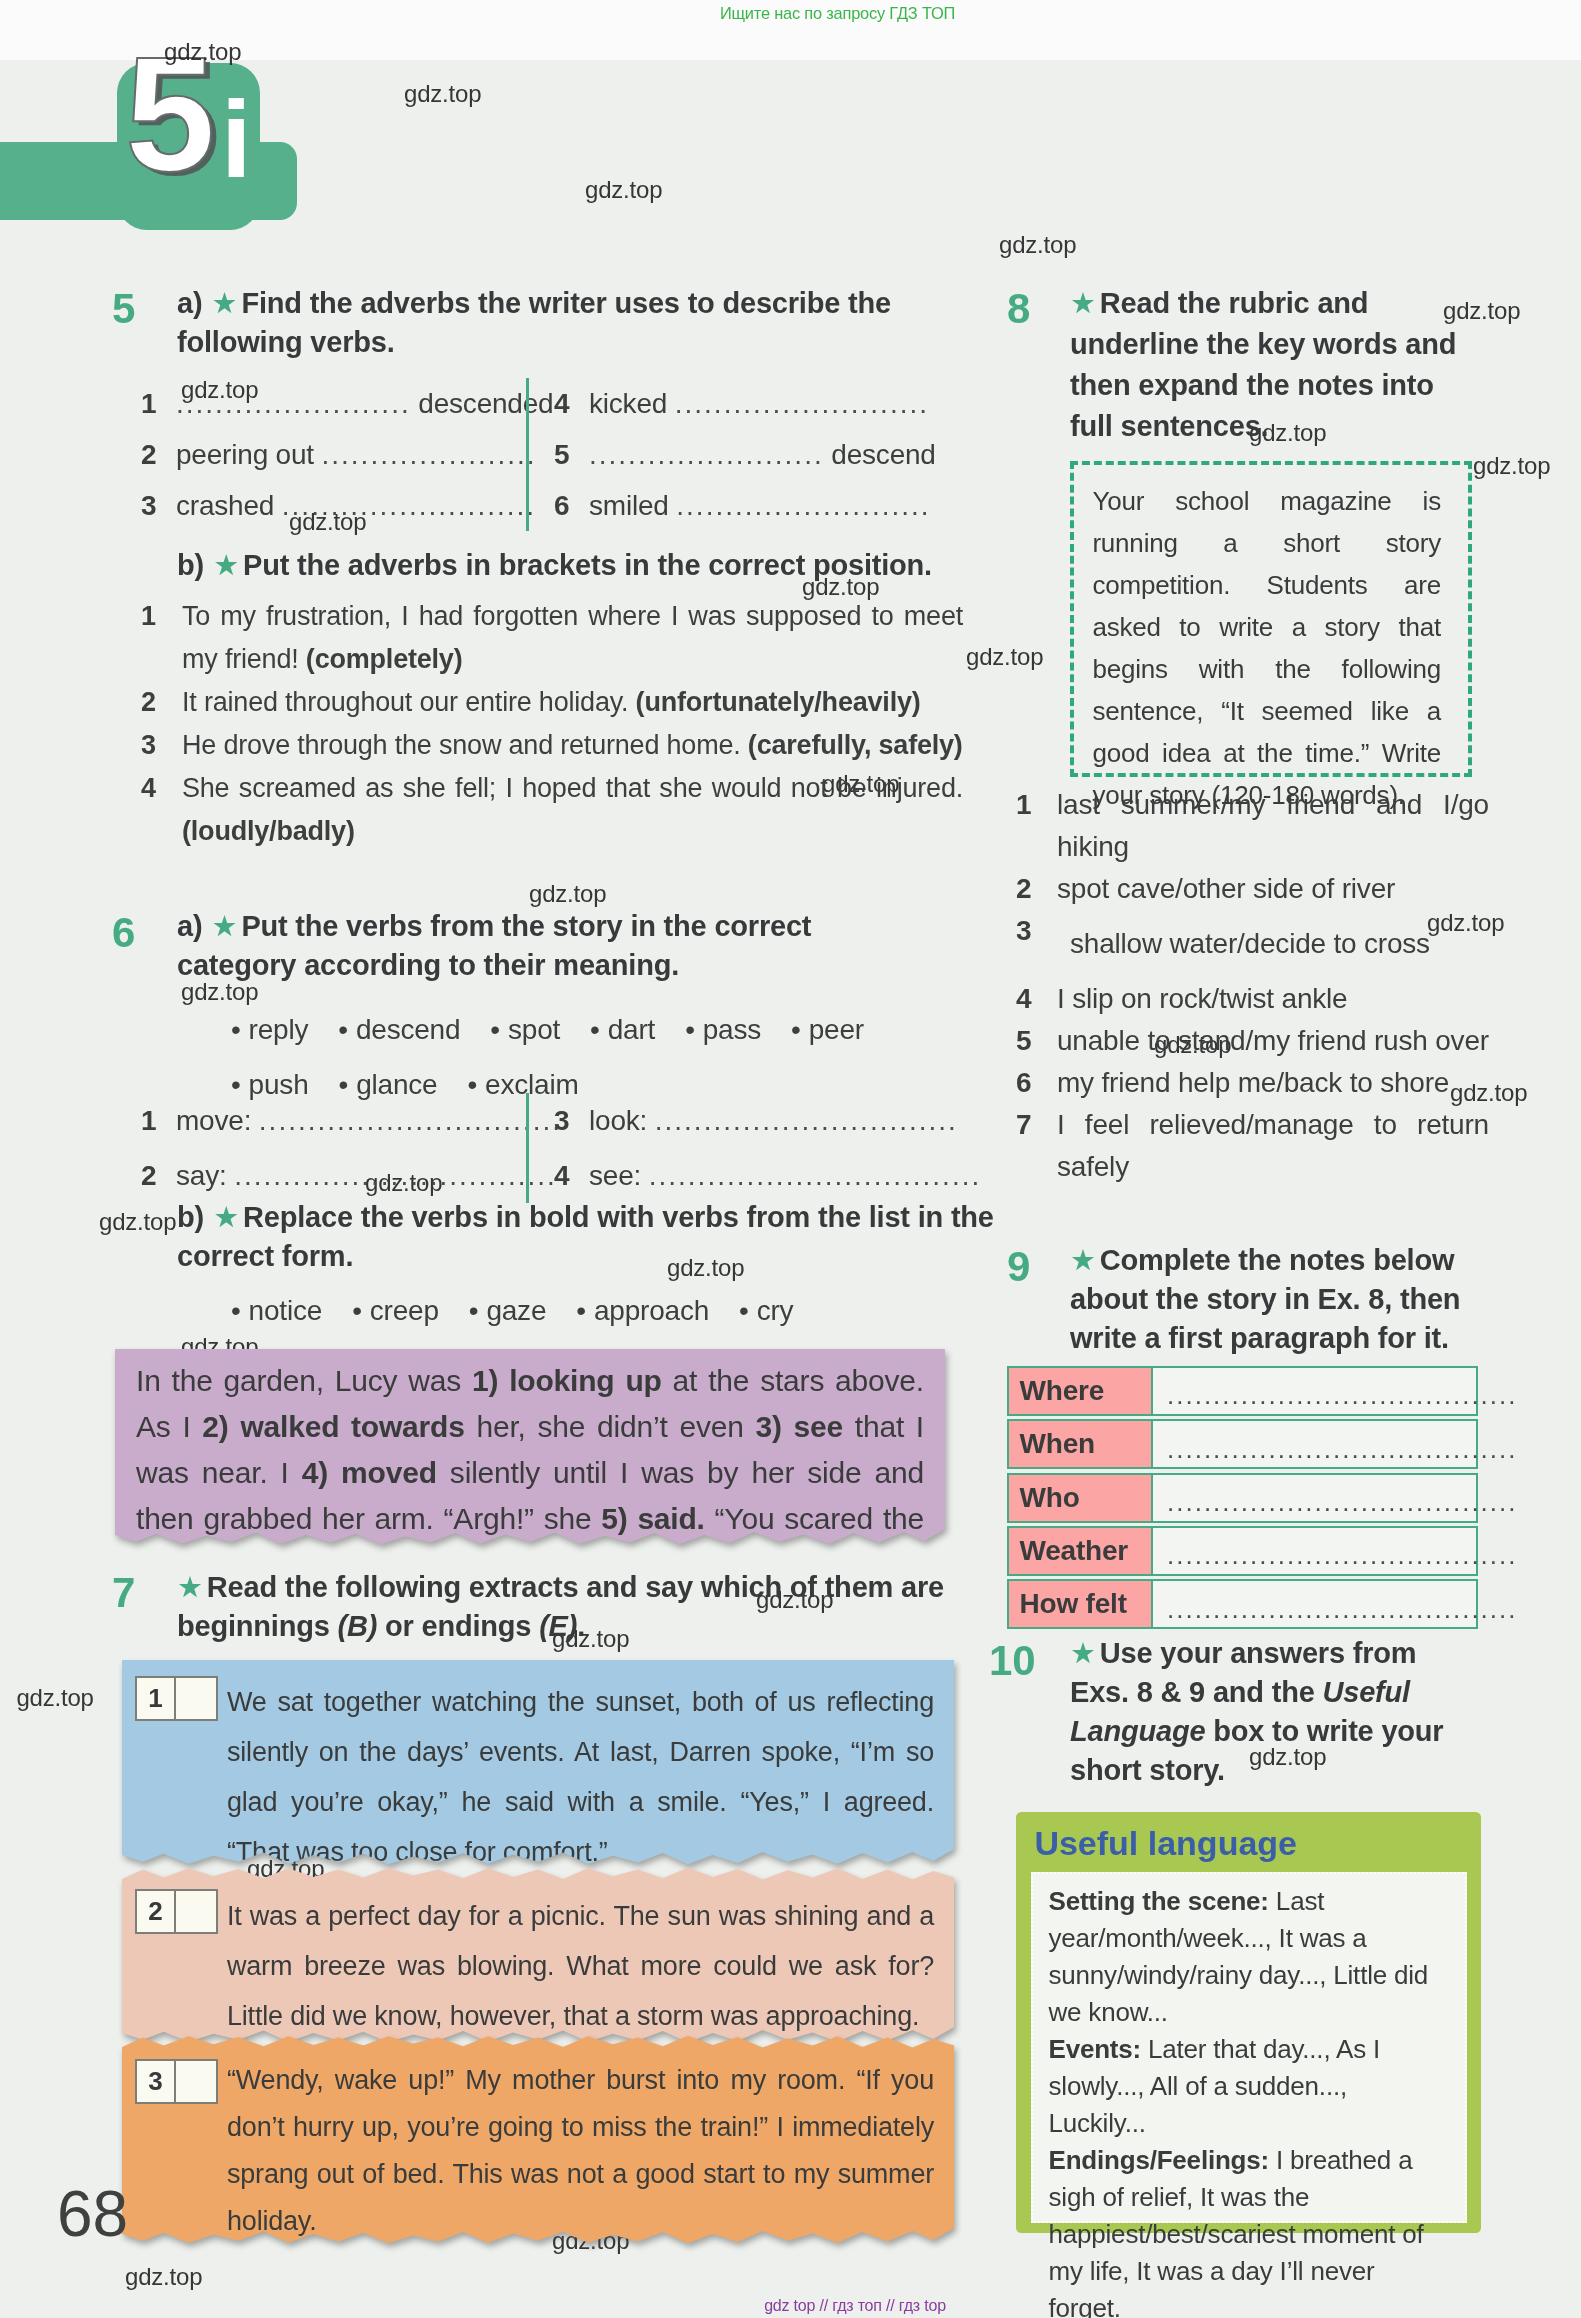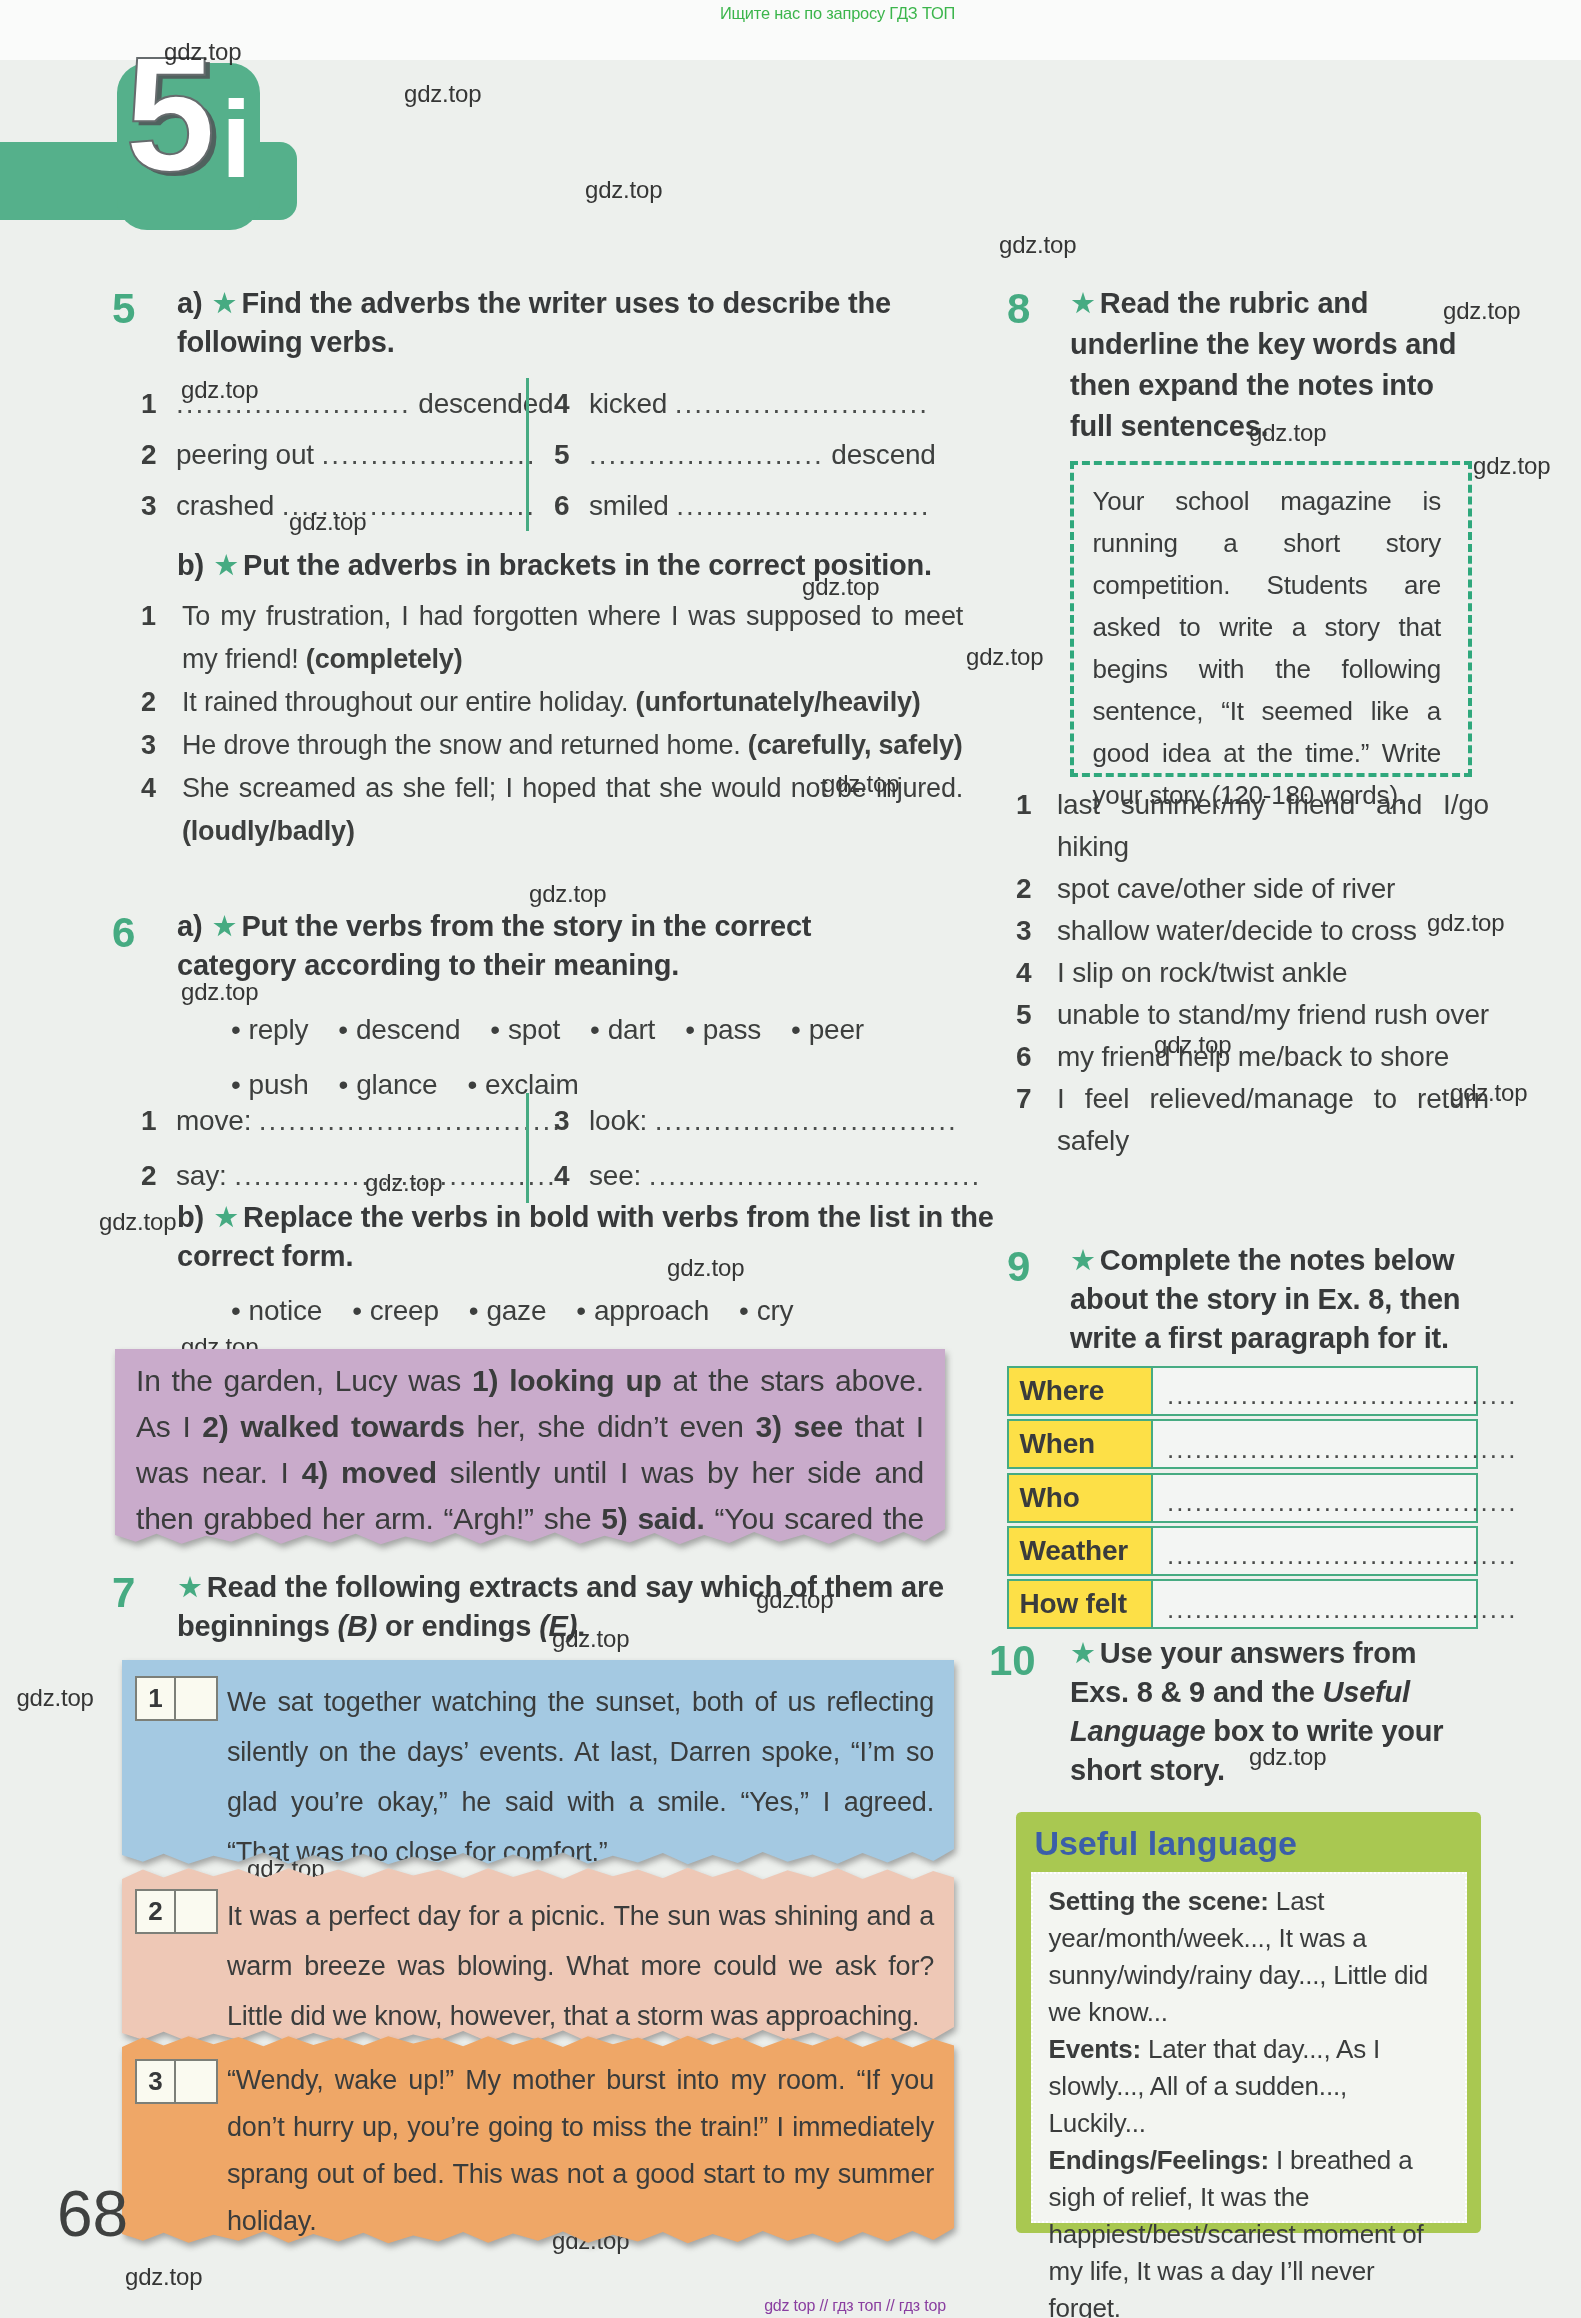--- a/index.html
+++ b/index.html
@@ -56,21 +56,21 @@
   .purple-text{position:absolute;left:21px;right:21px;top:9.2px;font-size:30px;line-height:46px;text-align:justify;color:#3a3c3c;}
   .ext-label{position:absolute;left:13px;top:16px;width:79px;height:41px;background:#fafaf0;border:2px solid #7c7f78;display:flex;}
   .ext-label .c1{width:37px;border-right:2px solid #7c7f78;display:flex;align-items:center;justify-content:center;font-size:26px;font-weight:700;color:#37393a;}
   .ext-label .c2{flex:1;}
 
   .dashedbox{position:absolute;left:1070px;top:461px;width:394px;height:308px;border:4px dashed #2fa87c;background:transparent;}
   .dashedbox .t{position:absolute;left:18.4px;right:27px;top:14.5px;font-size:26px;line-height:42px;text-align:justify;color:#3a3c3c;}
 
   .ntable{position:absolute;left:1007px;top:1366px;width:471px;}
   .ntable .trow{display:flex;height:46px;border:2px solid #46ab82;margin-bottom:3.3px;background:#f3f5f3;}
-  .ntable .tl{width:131px;background:#fde047;border-right:2px solid #46ab82;display:flex;align-items:center;padding-left:10.5px;font-size:28px;font-weight:700;color:#3a3c3c;}
+  .ntable .tl{width:131px;background:#fca5a5;border-right:2px solid #46ab82;display:flex;align-items:center;padding-left:10.5px;font-size:28px;font-weight:700;color:#3a3c3c;}
   .ntable .tv{flex:1;position:relative;}
   .ntable .tv .dots{position:absolute;left:14.5px;bottom:2.6px;font-size:26px;}
 
   .usefulbox{position:absolute;left:1016px;top:1812px;width:465px;height:421px;background:#a9c851;border-radius:5.3px;}
   .useful-title{position:absolute;left:18.4px;top:12px;font-size:34px;font-weight:700;color:#3b5ea9;letter-spacing:0;}
   .useful-panel{position:absolute;left:14.5px;right:14.5px;top:60px;bottom:10.5px;background:#f3f5f1;border:2.6px dotted #ffffff;}
   .useful-panel .inner{position:absolute;left:16px;right:14.5px;top:9.2px;font-size:26px;line-height:37px;color:#3a3c3c;}
   .uentry b{font-weight:700;}
 
   .pageno{position:absolute;left:57px;top:2177px;font-size:64px;color:#3f4140;}
@@ -259,21 +259,21 @@
     <div class="li">
         <span class="n">1</span>
         <p class="t" style="margin:0;max-width:434px">last summer/my friend and I/go hiking</p>
       </div>
     <div class="li">
         <span class="n">2</span>
         <p class="t" style="margin:0;max-width:434px">spot cave/other side of river</p>
       </div>
     <div class="li">
         <span class="n">3</span>
-        <p class="t" style="margin:0;max-width:434px">shallow water/decide to cross</p>
+        <p class="t" style="margin:13px;max-width:434px">shallow water/decide to cross</p>
       </div>
     <div class="li">
         <span class="n">4</span>
         <p class="t" style="margin:0;max-width:434px">I slip on rock/twist ankle</p>
       </div>
     <div class="li">
         <span class="n">5</span>
         <p class="t" style="margin:0;max-width:434px">unable to stand/my friend rush over</p>
       </div>
     <div class="li">

